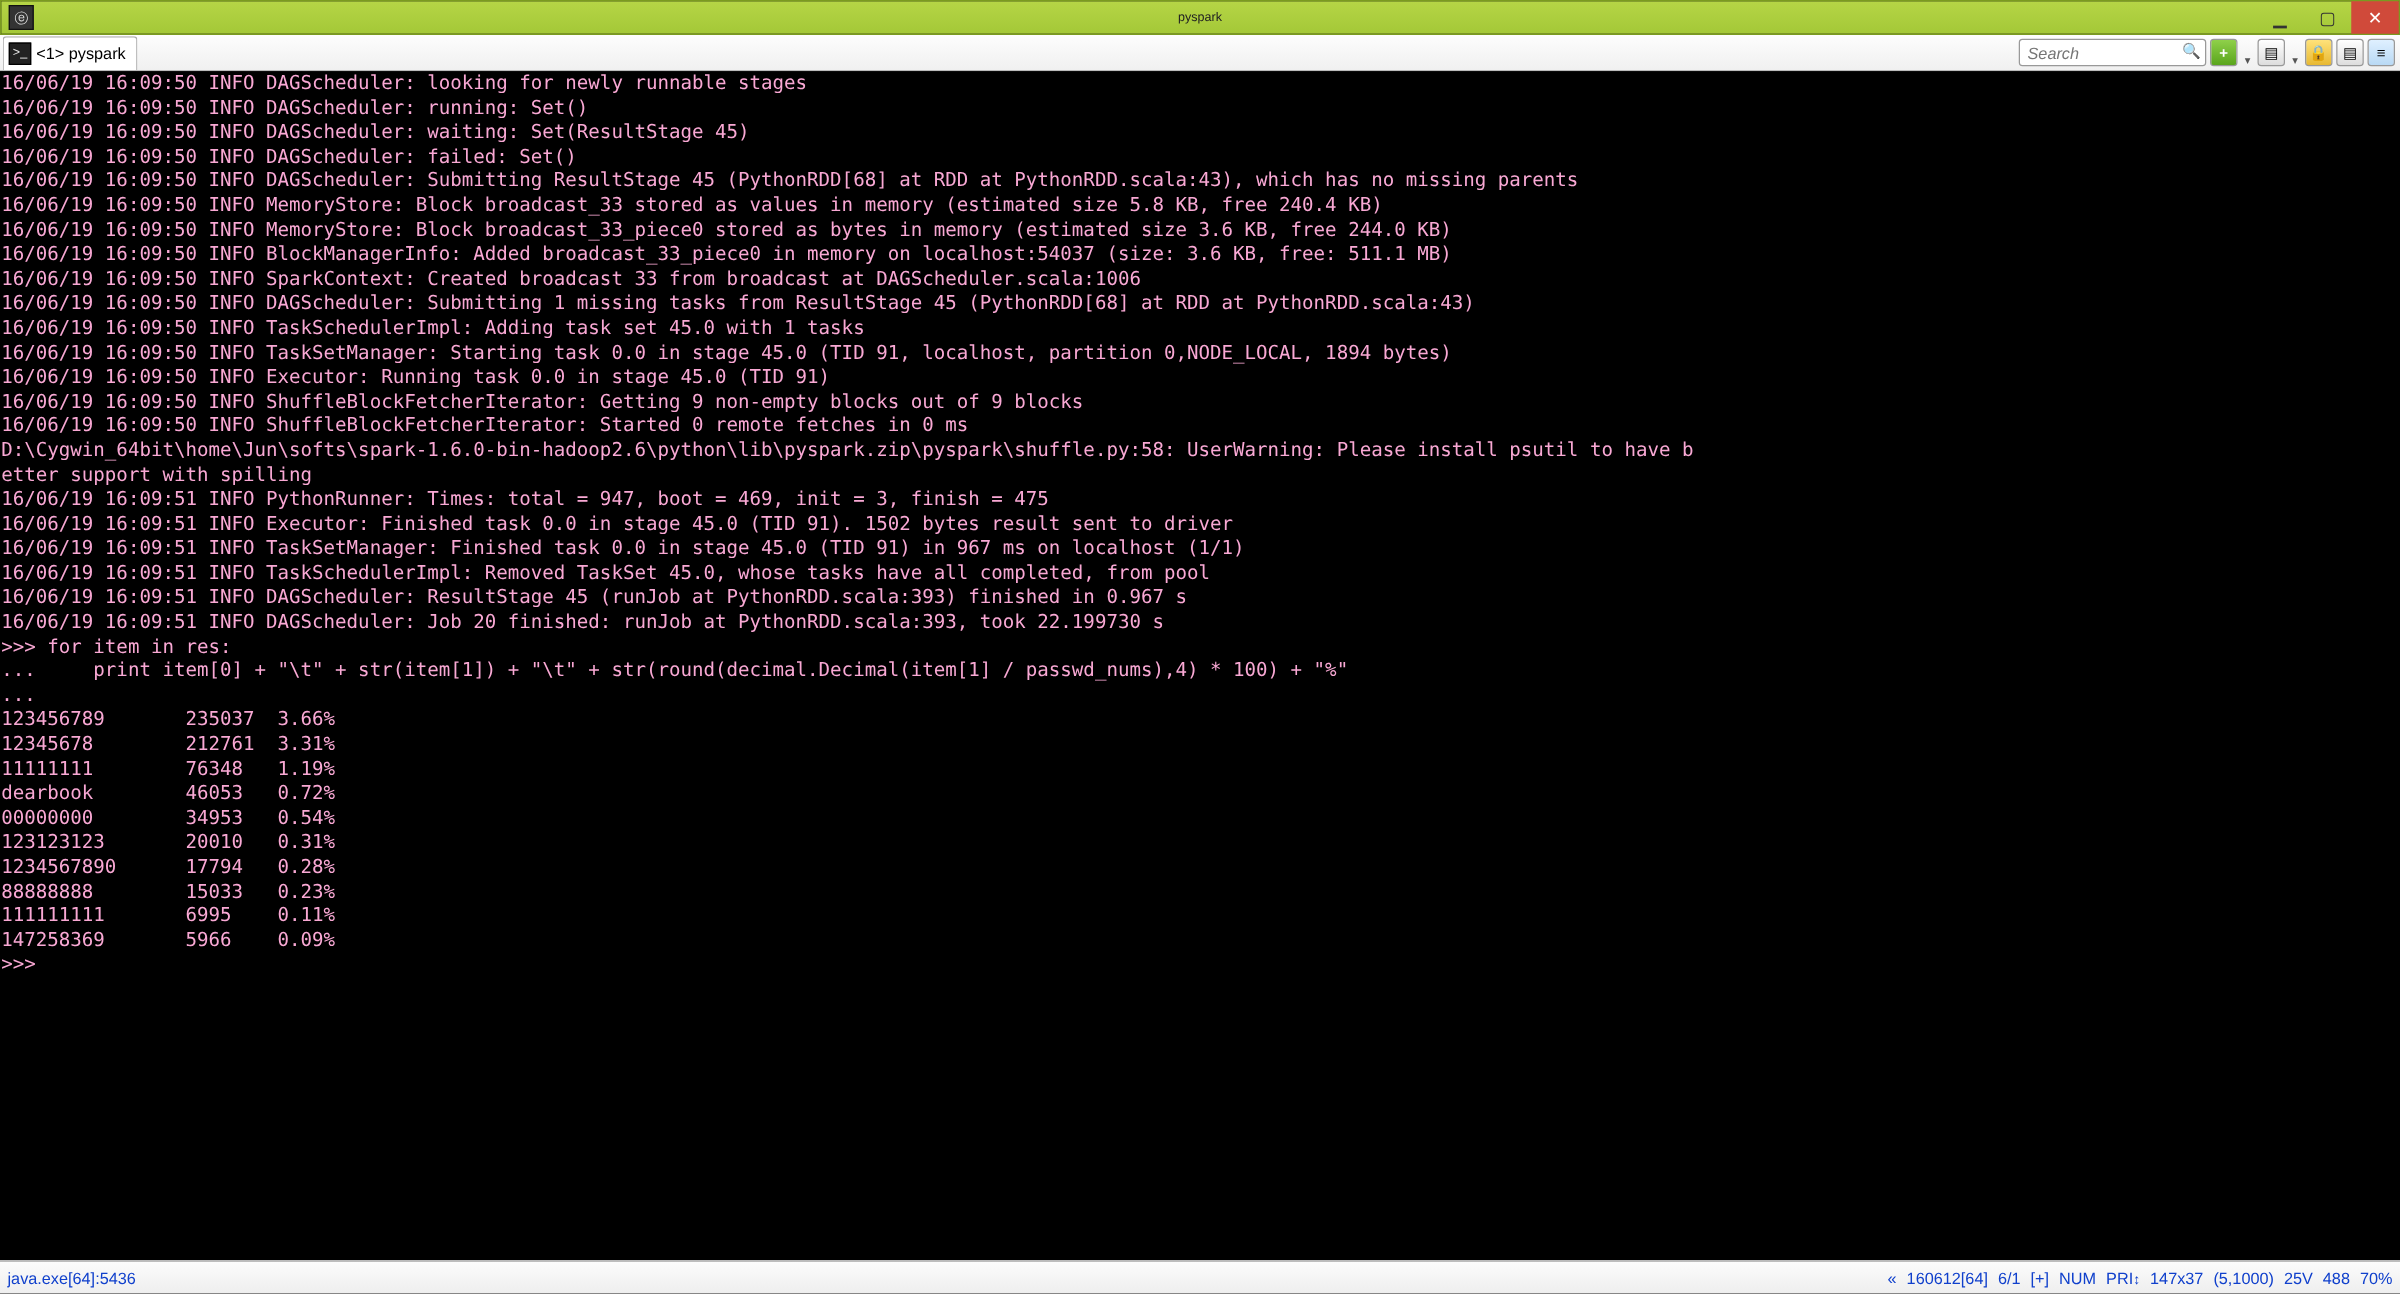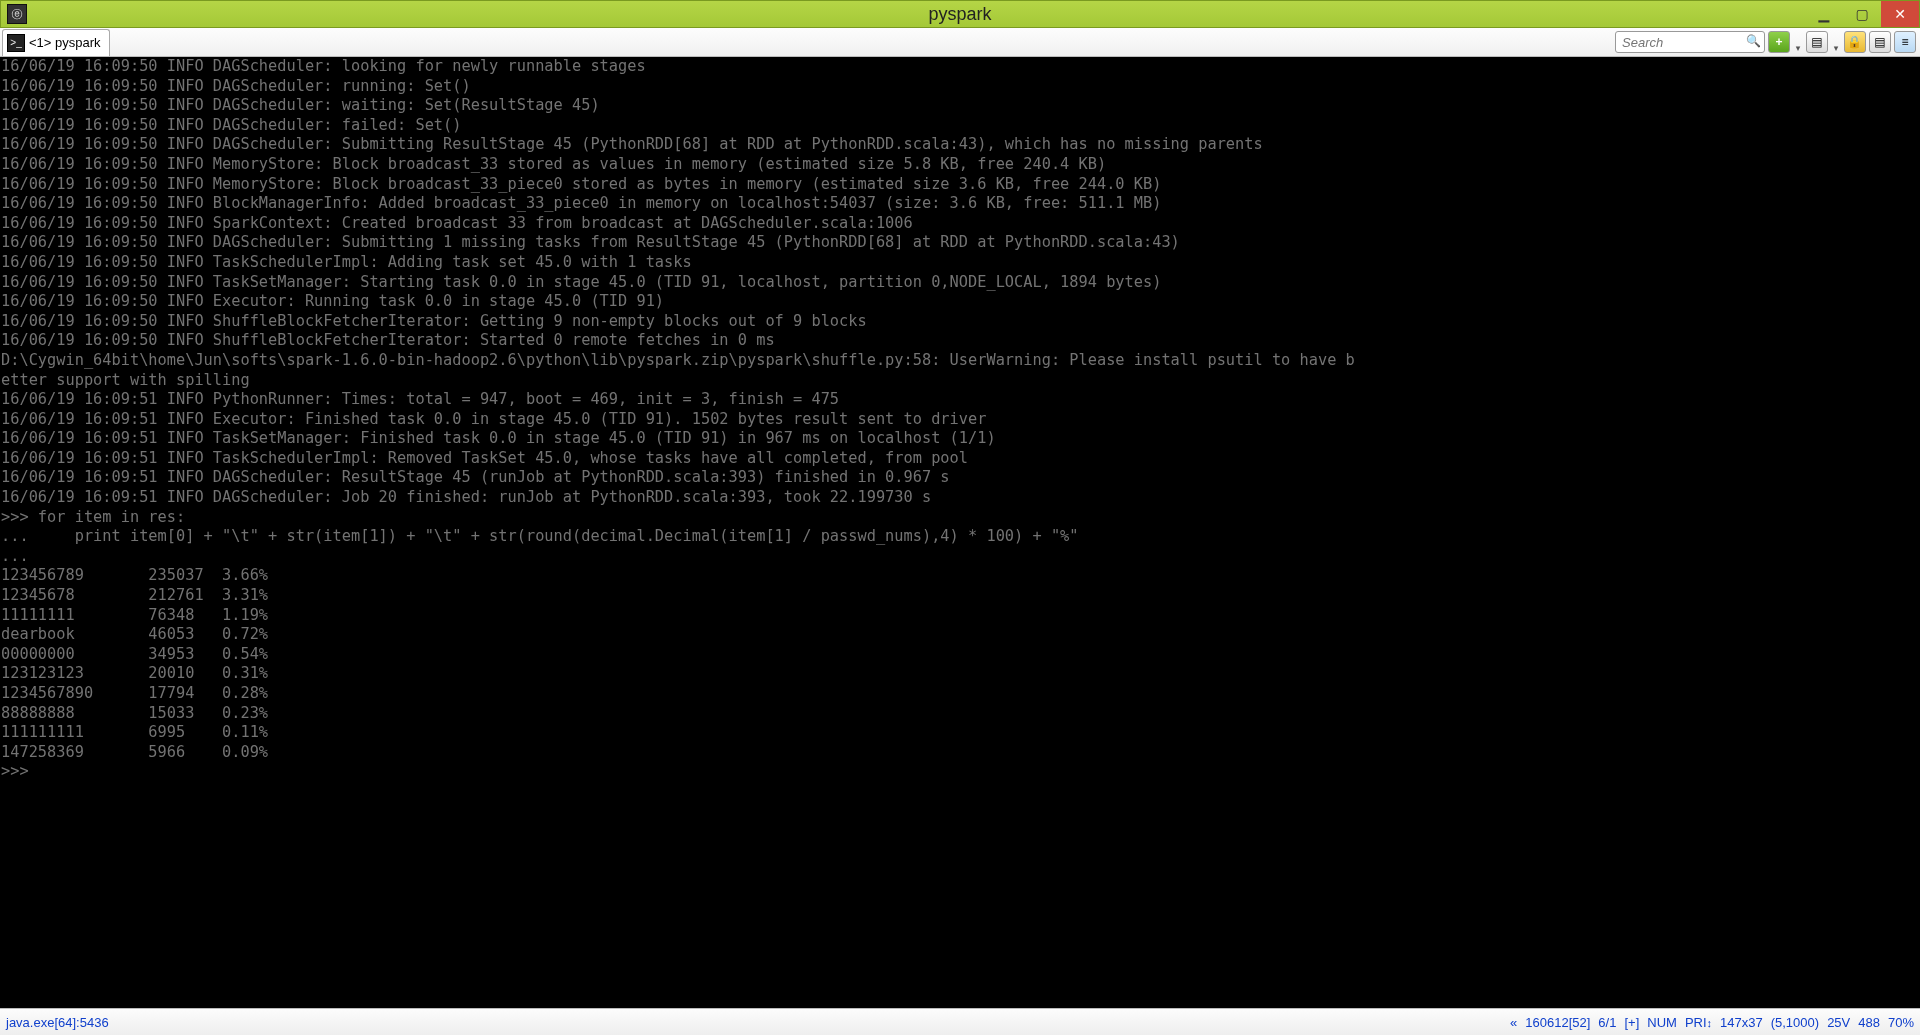--- a/index.html
+++ b/index.html
@@ -19,21 +19,21 @@
   position:relative;
   border:1px solid #7a9a20;
 }
 .titlebar .app-icon {
   width:20px; height:20px; margin:0 6px;
   background:#333; border:1px solid #111;
   color:#ddd; font-size:11px; display:flex;align-items:center;justify-content:center;
 }
 .titlebar .title {
   position:absolute; left:50%; transform:translateX(-50%);
-  color:#222; font-size:18px; font-family:"Segoe UI",sans-serif;
+  color:#222; font-size:10px; font-family:"Segoe UI",sans-serif;
 }
 .titlebar .win-btns { position:absolute; right:0; top:0; height:100%; display:flex; }
 .titlebar .win-btn {
   width:38px; height:100%; display:flex;align-items:center;justify-content:center;
   font-family:sans-serif; font-size:14px; color:#333;
 }
 .titlebar .win-btn.min::after{content:"▁";}
 .titlebar .win-btn.max::after{content:"▢";}
 .titlebar .win-btn.close{ background:#d04a3a; color:#fff;}
 .titlebar .win-btn.close::after{content:"✕";}
@@ -67,21 +67,21 @@
   background:linear-gradient(#fff,#ddd);
   display:flex;align-items:center;justify-content:center;font-size:12px;
 }
 .tb-btn.green{background:linear-gradient(#8fd04a,#5aa51c);color:#fff;font-weight:bold;}
 .dd{width:10px;font-size:9px;color:#555;display:flex;align-items:center;justify-content:center;}
 .tb-btn.lock{background:linear-gradient(#ffe27a,#e8b933);}
 .tb-btn.menu{background:linear-gradient(#dff0ff,#b9d9f4);}
 
 .terminal {
   position:absolute; top:57px; left:0; right:0; bottom:27px;
-  background:#000; color:#737373;
+  background:#000; color:#f9a8d4;
   font-size:15.3px; line-height:19.6px;
   white-space:pre; overflow:hidden;
   padding:0 1px;
   font-family:"DejaVu Sans Mono","Consolas","Lucida Console",monospace;
 }
 
 .statusbar {
   position:absolute; left:0; right:0; bottom:0;
   height:27px;
   background:linear-gradient(#fcfcfc,#eee);
@@ -165,21 +165,21 @@
 1234567890      17794   0.28%
 88888888        15033   0.23%
 111111111       6995    0.11%
 147258369       5966    0.09%
 &gt;&gt;&gt; </pre>
 
 <div class="statusbar">
   <span class="proc">java.exe[64]:5436</span>
   <div class="right">
     <span>«</span>
-    <span>160612[52]</span>
+    <span>160612[64]</span>
     <span>6/1</span>
     <span>[+]</span>
     <span>NUM</span>
     <span><span>PRI</span><span class="updn">↕</span></span>
     <span>147x37</span>
     <span>(5,1000)</span>
     <span>25V</span>
     <span>488</span>
     <span>70%</span>
   </div>

